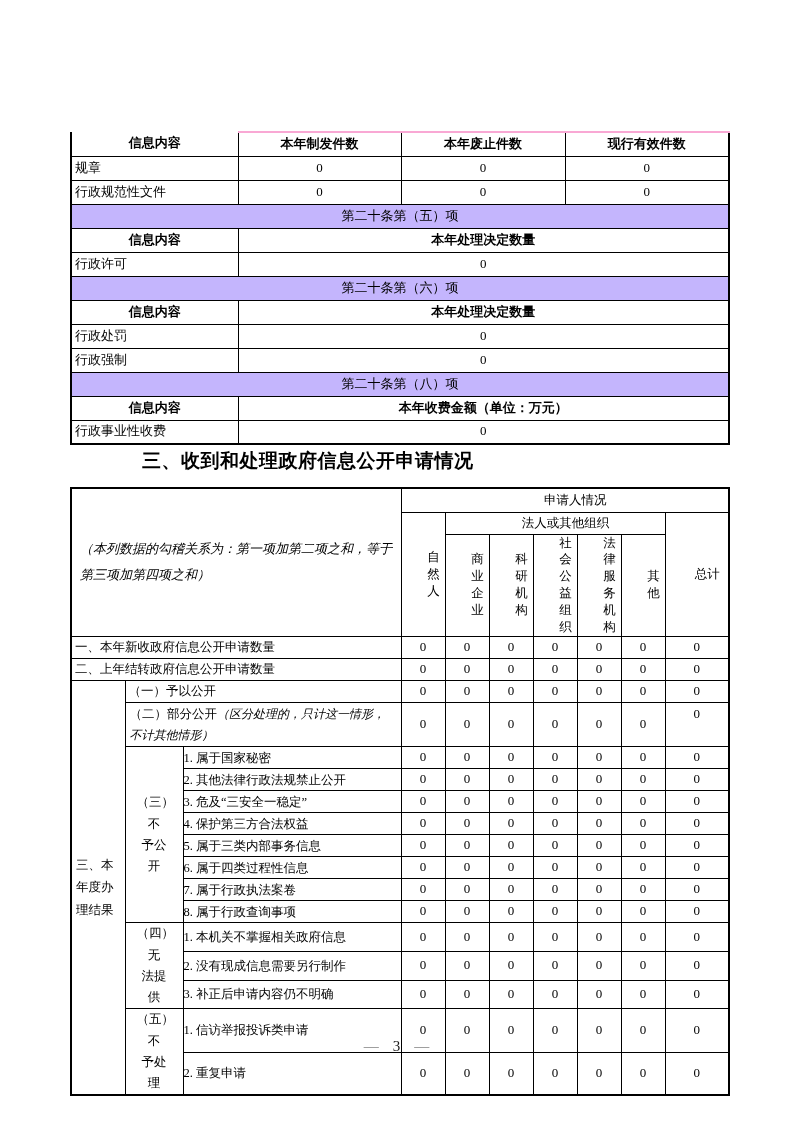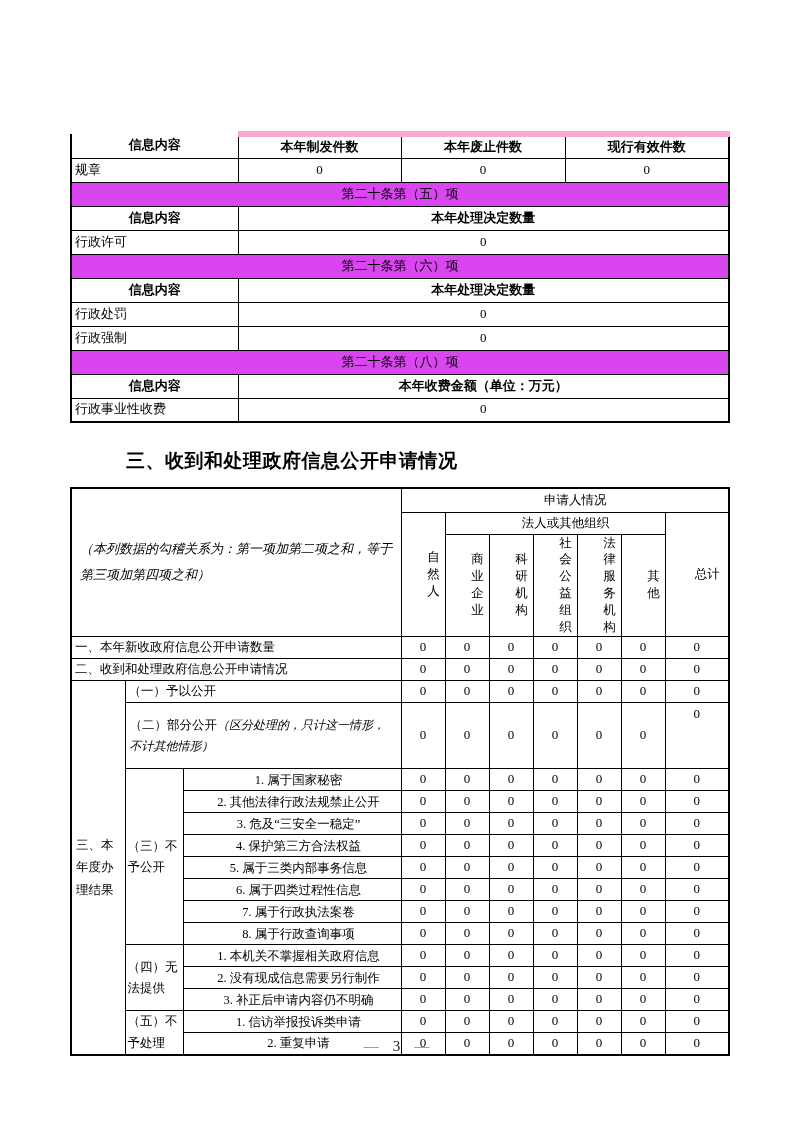--- a/index.html
+++ b/index.html
@@ -26,52 +26,52 @@
     line-height: 1.3;
     vertical-align: middle;
     padding: 0 3px;
     overflow: hidden;
     word-break: break-all;
   }
 
   
   #t1 { top: 131px; border: 2px solid #000; border-top: none; }
   #t1 td { height: 24px; font-size: 13px; font-family: Liberation Serif, serif; }
-  #t1 tr.topRow td { border-top: 6px solid #f9a8d4; }
+  #t1 tr.topRow td { border-top: 2px solid #f9a8d4; }
   #t1 tr.topRow td.noTop { border-top: none; }
   .hdr-cell { font-weight: bold; text-align: center; }
   .lbl { text-align: left; padding-left: 3px; }
   .num { text-align: center; font-size: 14px; }
-  .banner { background: #d946ef; text-align: center; }
+  .banner { background: #c4b5fd; text-align: center; }
 
   
   .heading {
-    position: absolute; left: 126px; top: 448px;
+    position: absolute; left: 142px; top: 448px;
     font-family: "Liberation Sans", "DejaVu Sans", sans-serif;
     font-weight: bold; font-size: 19px; letter-spacing: 0.5px;
   }
 
   
   #t2 { top: 487px; border: 2px solid #000; }
   #t2 tr { height: 22px; }
   #t2 tr.h1 { height: 24px; }
   #t2 tr.h2 { height: 22px; }
   #t2 tr.h3 { height: 62px; }
   #t2 tr.dbl { height: 44px; }
   .note-cell {
     font-style: italic; font-size: 13px; line-height: 2;
     text-align: left; padding: 0 8px; vertical-align: middle;
   }
   .ch { text-align: center; white-space: pre-line; line-height: 1.35; padding-left: 24px; }
   .group-cell { text-align: left; padding: 16px 4px; white-space: pre-line; line-height: 1.8; }
-  .sub-cell { text-align: left; padding: 0 2px; white-space: pre-line; line-height: 1.7; }
-  .item { text-align: center; padding-left: 16px; }
+  .sub-cell { text-align: center; padding: 0 11px; white-space: pre-line; line-height: 1.7; }
+  .item { text-align: left; padding-left: 0; }
   .z { text-align: center; font-size: 13px; }
   .vtop { vertical-align: top; padding-top: 3px; }
-  .dbl-lbl { line-height: 1.65; padding: 12px 4px; }
+  .dbl-lbl { line-height: 1.65; padding: 1px 4px; }
   .dbl-lbl .it { font-style: italic; font-size: 12px; }
 
   
   .footer {
     position: absolute; top: 1038px; left: 0; width: 100%;
     text-align: center; font-size: 15px;
   }
   .footer .dash { color: #7f7f7f; letter-spacing: 0; }
   .footer .pg { color: #1a1a1a; padding: 0 14px; }
 </style>
@@ -93,20 +93,26 @@
       <td class="hdr-cell">本年制发件数</td>
       <td class="hdr-cell">本年废止件数</td>
       <td class="hdr-cell">现行有效件数</td>
     </tr>
     <tr>
       <td class="lbl">规章</td>
       <td class="num">0</td>
       <td class="num">0</td>
       <td class="num">0</td>
     </tr>
+    <tr>
+      <td class="lbl">行政规范性文件</td>
+      <td class="num">0</td>
+      <td class="num">0</td>
+      <td class="num">0</td>
+    </tr>
 
     <tr>
       <td class="banner" colspan="4">第二十条第（五）项</td>
     </tr>
     <tr>
       <td class="hdr-cell">信息内容</td>
       <td class="hdr-cell" colspan="3">本年处理决定数量</td>
     </tr>
     <tr>
       <td class="lbl">行政许可</td>
@@ -187,21 +193,21 @@
       <td class="lbl" colspan="3">一、本年新收政府信息公开申请数量</td>
       <td class="z">0</td>
       <td class="z">0</td>
       <td class="z">0</td>
       <td class="z">0</td>
       <td class="z">0</td>
       <td class="z">0</td>
       <td class="z">0</td>
     </tr>
     <tr>
-      <td class="lbl" colspan="3">二、收到和处理政府信息公开申请情况</td>
+      <td class="lbl" colspan="3">二、上年结转政府信息公开申请数量</td>
       <td class="z">0</td>
       <td class="z">0</td>
       <td class="z">0</td>
       <td class="z">0</td>
       <td class="z">0</td>
       <td class="z">0</td>
       <td class="z">0</td>
     </tr>
 
     <tr>

